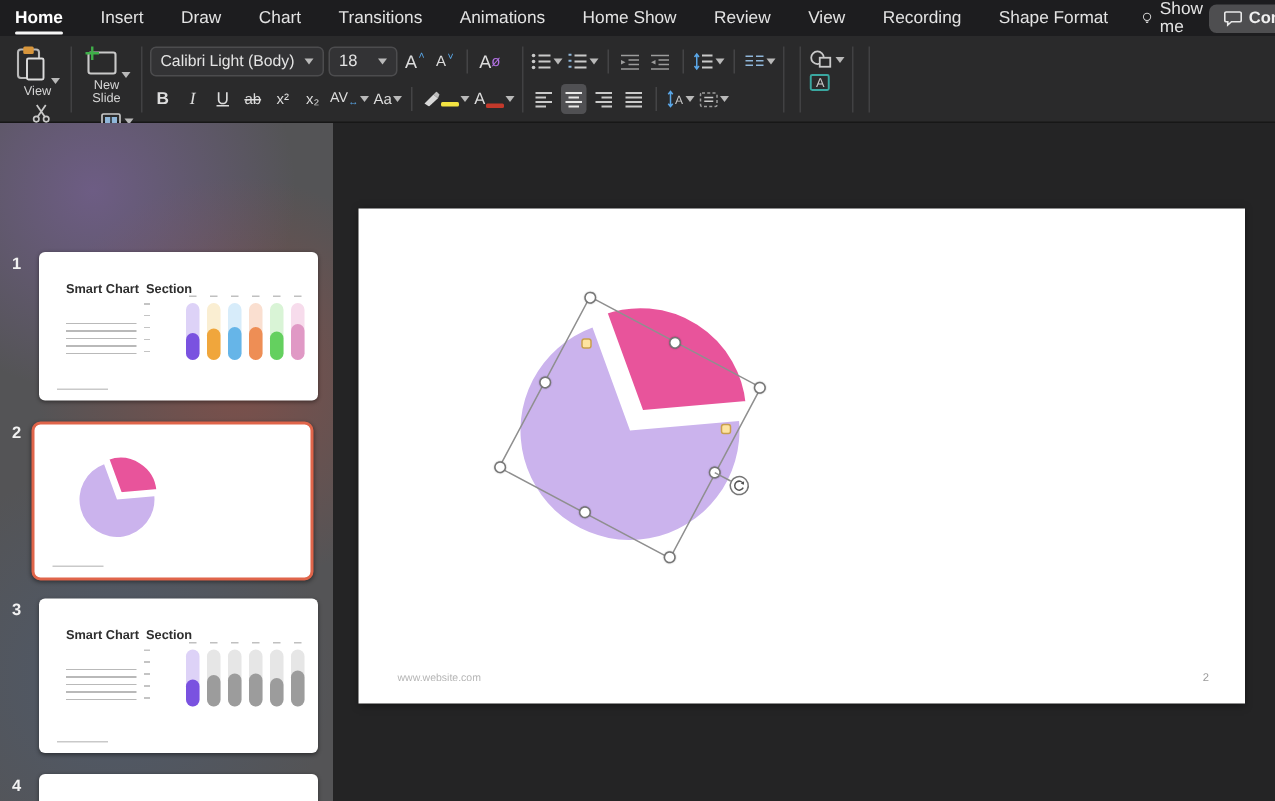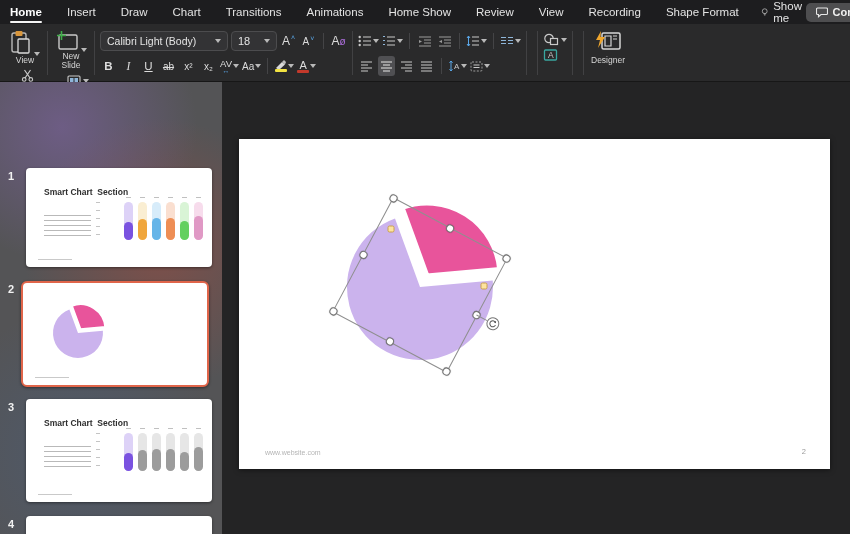--- a/index.html
+++ b/index.html
@@ -34,21 +34,21 @@
   .minirow { display:flex; align-items:center; gap:2px; height:15px; }
   .fontrows { display:flex; flex-direction:column; justify-content:space-between; padding:2px 0 1px; }
   .frow { display:flex; align-items:center; gap:3px; height:22px; }
   .combo { display:flex; align-items:center; justify-content:space-between; background:#333335;
            border:1px solid #4c4c4e; border-radius:4px; height:20px; padding:0 6px; color:#e4e4e4; font-size:11px; }
   .tbtn { min-width:17px; height:20px; display:flex; align-items:center; justify-content:center;
           color:#dcdcdc; font-size:11.5px; border-radius:3px; gap:1px; }
   .tbtn.sel { background:#505053; }
   .vline { width:1px; height:16px; background:#444446; margin:0 3px; }
   .underbar { display:block; width:12px; height:3px; margin-top:-1px; border-radius:1px; }
-  .stack { display:flex; flex-direction:column; align-items:center; line-height:10px; }
+  .stack { display:flex; flex-direction:row; align-items:flex-end; line-height:10px; }
 
   svg.ic { display:block; }
 
   
   .sidebar { position:absolute; left:0; top:82px; width:222px; height:452px; overflow:hidden;
     background:
       radial-gradient(circle 150px at 28% 10%, rgba(130,100,170,.55), transparent 90%),
       radial-gradient(circle 160px at 72% 38%, rgba(165,75,62,.5), transparent 85%),
       radial-gradient(circle 170px at 35% 82%, rgba(72,98,135,.4), transparent 85%),
       #545456; }
@@ -200,21 +200,21 @@
           </svg>
           <span class="caret"></span>
         </div>
       </div>
     </div>
 
     <div class="rsep"></div>
 
     <div class="fontrows">
       <div class="frow">
-        <div class="combo" style="width:128px;">
+        <div class="combo" style="width:116px;">
           <span style="font-size:10.5px;">Calibri Light (Body)</span>
           <span class="caret"></span>
         </div>
         <div class="combo" style="width:46px;">
           <span>18</span>
           <span class="caret"></span>
         </div>
         <div class="tbtn">
           <span style="font-size:12px;">A</span>
             <span style="font-size:7px;color:#5aa7e8;margin-top:-8px;">˄</span>
@@ -389,30 +389,20 @@
           </svg>
         </div>
       </div>
     </div>
 
     <div class="rsep"></div>
 
 
     <div class="rsep"></div>
 
-    <div class="rgroup">
-      <div class="bigbtn">
-        <svg class="ic" width="28" height="26" viewBox="0 0 28 26">
-          <rect x="8" y="3" width="18" height="16" rx="1.5" fill="none" stroke="#d6d6d6" stroke-width="1.5"></rect>
-          <path d="M11 6 h6 v10 h-6 z M19 6 h4 M19 9 h4" stroke="#d6d6d6" stroke-width="1.2" fill="none"></path>
-          <path d="M7 1 L2 10 h4 l-2 8 7 -11 h-4.5 z" fill="#f0a72e"></path>
-        </svg>
-        <span class="blabel">Designer</span>
-      </div>
-    </div>
   </div>
 
   <div class="sidebar">
 
     <span class="snum" style="top:88px;">1</span>
     <div class="thumb" style="top:86px;height:99px;">
       <span class="t-title">Smart Chart  Section</span>
       <div class="plines"></div>
       <div class="yaxis"></div>
       <div class="thumb-bars">

